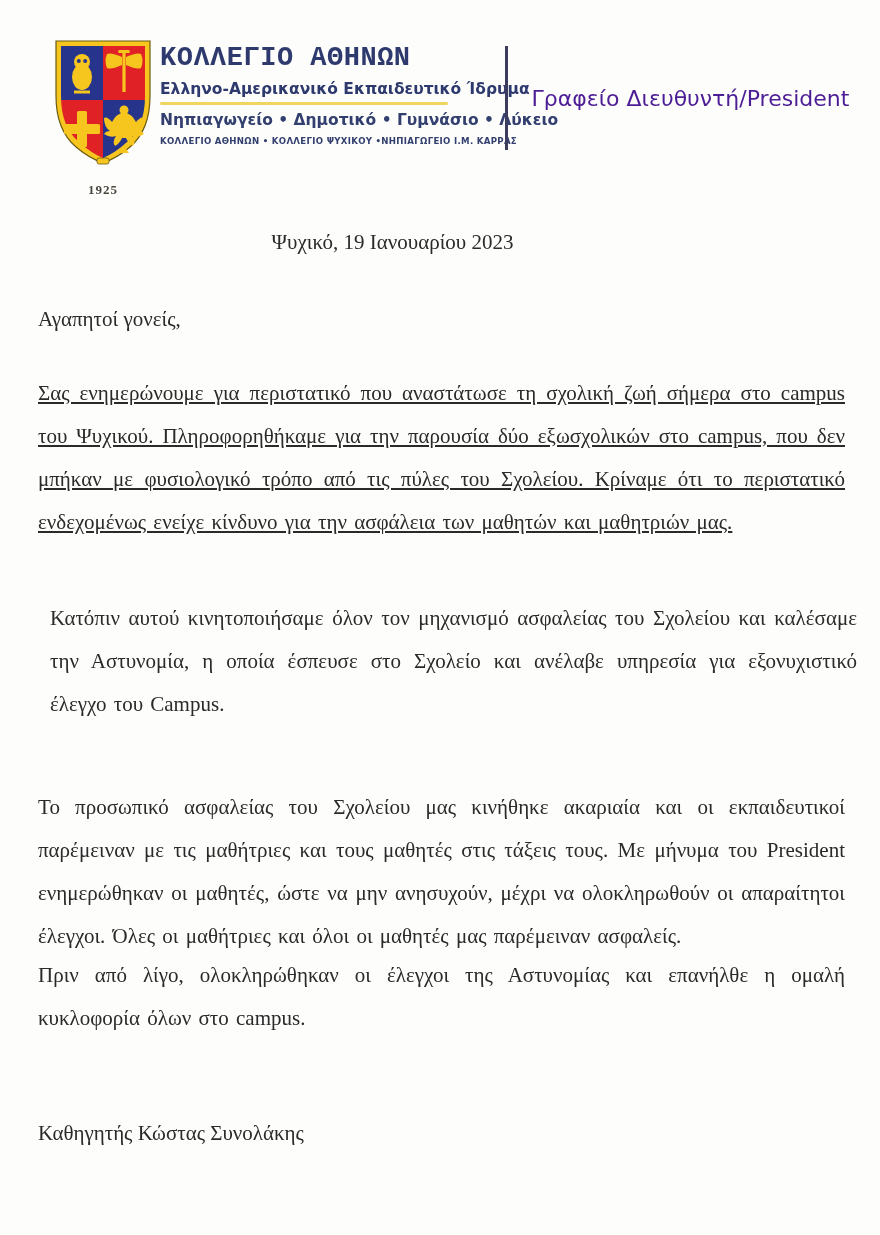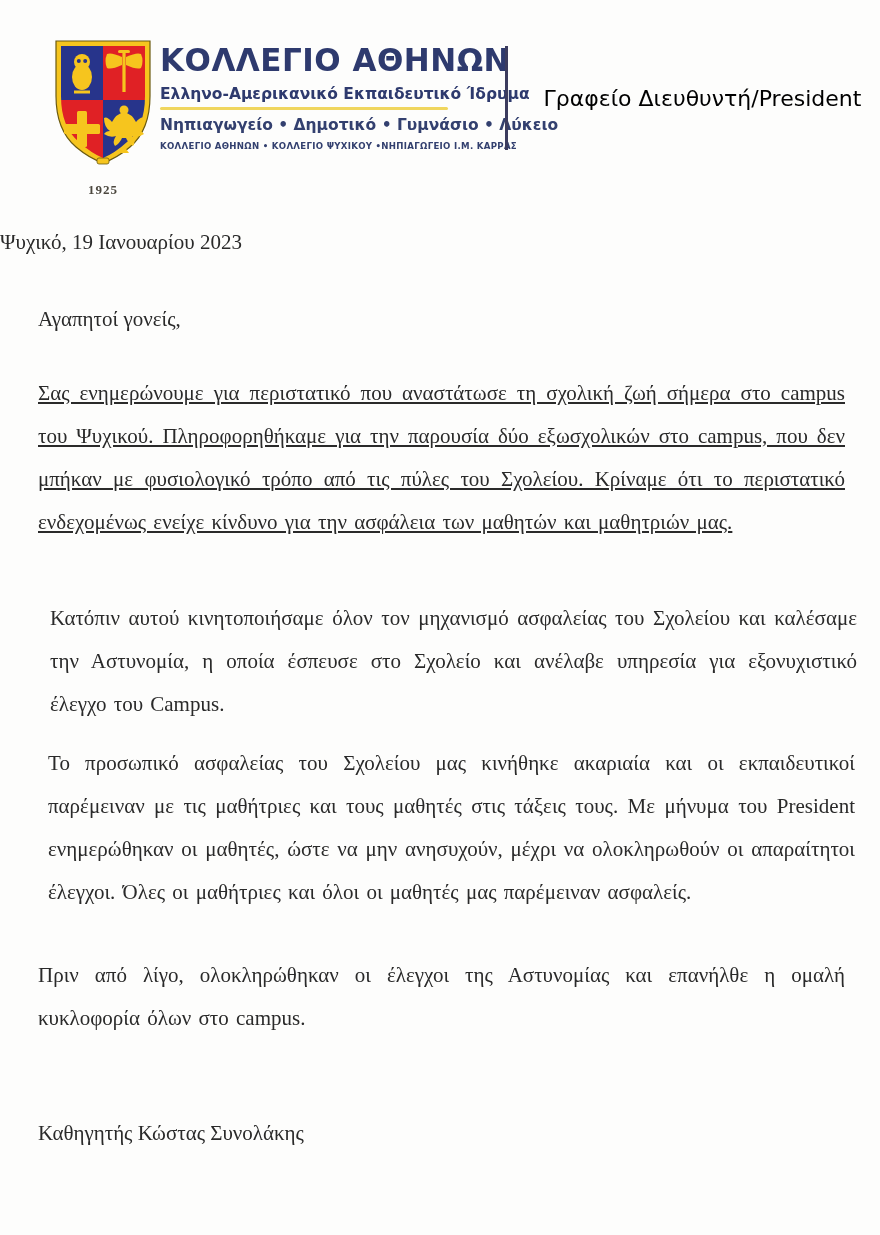--- a/index.html
+++ b/index.html
@@ -16,43 +16,43 @@
   .crest svg{display:block;}
   .crest-year{
     margin-top:16px;
     font-family:"Liberation Serif", serif;
     font-size:13px;font-weight:bold;color:#4c483f;letter-spacing:1px;
   }
   .logo-text{
     position:absolute;left:160px;top:44px;width:300px;
     font-family:"DejaVu Sans", sans-serif;color:#2e3a6e;
   }
-  .logo-title{font-size:31px;font-weight:bold;letter-spacing:.5px;line-height:1.05;white-space:nowrap;}
+  .logo-title{font-size:27px;font-weight:bold;letter-spacing:.5px;line-height:1.05;white-space:nowrap;font-family:Liberation Mono, monospace;}
   .logo-subtitle{font-size:15.5px;font-weight:bold;margin-top:8px;white-space:nowrap;}
   .yellow-rule{height:3px;background:#f0d65e;margin-top:4px;width:288px;border-radius:2px;}
   .logo-levels{font-size:15.5px;font-weight:bold;margin-top:6px;color:#33406f;white-space:nowrap;}
   .logo-schools{font-size:8.6px;font-weight:bold;margin-top:7px;letter-spacing:.3px;color:#33406f;white-space:nowrap;}
   .office{position:absolute;left:505px;top:46px;height:104px;display:flex;align-items:center;}
   .office-rule{width:2.5px;height:104px;background:#3c3c5e;}
   .office-label{
-    margin-left:36px;
+    margin-left:24px;
     font-family:"DejaVu Sans", sans-serif;
-    font-size:22px;color:#000000;white-space:nowrap;
+    font-size:22px;color:#4c1d95;white-space:nowrap;
   }
   
   .date-line{
-    position:absolute;left:0;top:230px;width:808px;text-align:left;
-    font-size:21px;padding-right:42px;box-sizing:border-box;
+    position:absolute;left:0;top:230px;width:808px;text-align:center;
+    font-size:21px;padding-right:42px;box-sizing:border-box;padding-left:19px;
   }
   .body-block{position:absolute;left:38px;width:807px;font-size:21px;line-height:43px;}
   .salutation{top:298px;}
   .para{text-align:justify;word-spacing:2px;}
   .p1{top:372px;text-decoration:underline;}
   .p2{top:597px;margin-left:12px;}
-  .p3{top:742px;margin-left:10px;}
+  .p3{top:786px;}
   .p4{top:954px;}
   .signature{top:1110px;line-height:46px;}
   .signature div{white-space:nowrap;}
 </style>
 </head>
 <body>
 
 <div class="page">
 
   <div class="crest">

